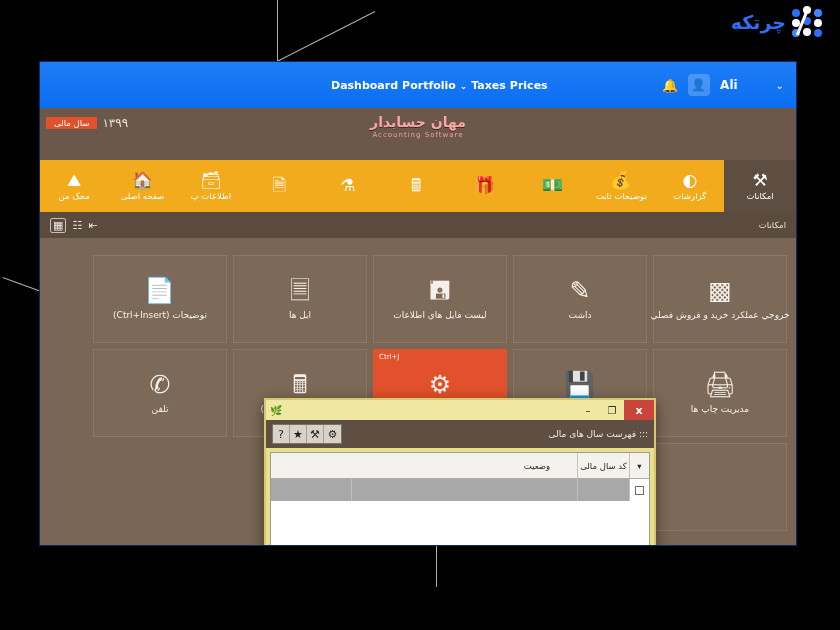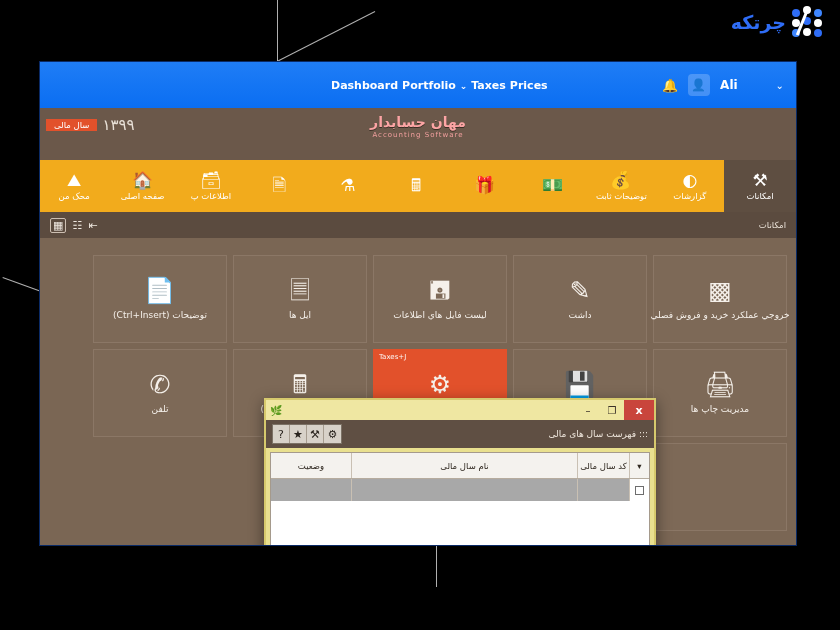--- a/index.html
+++ b/index.html
@@ -36,21 +36,21 @@
 
   
   #brandbar{height:52px;background:#6b584a;position:relative;overflow:hidden;}
   #brandbar .mahan{position:absolute;left:50%;top:6px;transform:translateX(-50%);
       text-align:center;color:#fca5a5;}
   #brandbar .mahan .r1{font-size:14px;font-weight:bold;direction:rtl;letter-spacing:0px;
       text-shadow:0 1px 0 #3a2e25;}
   #brandbar .mahan .r2{font-size:7px;letter-spacing:1px;opacity:.92;margin-top:1px;}
   #brandbar .yearwrap{position:absolute;left:6px;top:8px;display:flex;align-items:center;gap:5px;}
   #brandbar .ybadge{background:#e2512b;color:#fff;font-size:8.5px;padding:1px 8px;direction:rtl;}
-  #brandbar .ynum{color:#e9e1d8;font-size:15px;direction:rtl;}
+  #brandbar .ynum{color:#e9e1d8;font-size:12px;direction:rtl;}
   #brandbar .userwrap{position:absolute;right:8px;top:4px;display:flex;align-items:center;gap:6px;}
   #brandbar .urole{color:#e8e0d6;font-size:8px;direction:rtl;}
   #brandbar .uava{width:40px;height:44px;border-radius:50%;background:#efeae4;
       display:flex;align-items:flex-end;justify-content:center;overflow:hidden;}
   #brandbar .uava .head{width:15px;height:15px;border-radius:50%;background:#cfc7bd;margin-bottom:1px;}
 
   
   #ribbon{height:52px;background:#f2ab1c;display:flex;flex-direction:row-reverse;
           align-items:stretch;position:relative;}
   .rb{flex:1;display:flex;flex-direction:column;align-items:center;justify-content:center;
@@ -255,21 +255,21 @@
         </div>
         <div class="tile">
           <span class="tic">🖨</span>
           <span class="tlb">مديريت چاپ ها</span>
         </div>
         <div class="tile">
           <span class="tic">💾</span>
           <span class="tlb">پشتيبان گيري کامل</span>
         </div>
         <div class="tile accent">
-          <span class="kbd">Taxes+J</span>
+          <span class="kbd">Ctrl+J</span>
           <span class="tic">⚙</span>
           <span class="tlb">تنظيمات</span>
         </div>
 
         <div class="tile">
           <span class="tic">🖩</span>
           <span class="tlb">ماشين حساب (F12)</span>
         </div>
         <div class="tile">
           <span class="tic">✆</span>
@@ -303,21 +303,20 @@
             <span class="t">★</span>
             <span class="t">⚒</span>
             <span class="t">⚙</span>
           </span>
         </div>
 
         <div id="mgrid">
           <div id="ghead">
             <div class="gh chk">▾</div>
             <div class="gh c1">کد سال مالی</div>
-            <div class="gh c2">نام سال مالی</div>
             <div class="gh c3">وضعیت</div>
           </div>
           <div id="grow">
             <div class="gc chk">
                 <span class="cb"></span>
               </div>
             <div class="gc c1"></div>
             <div class="gc c2"></div>
             <div class="gc c3"></div>
           </div>

